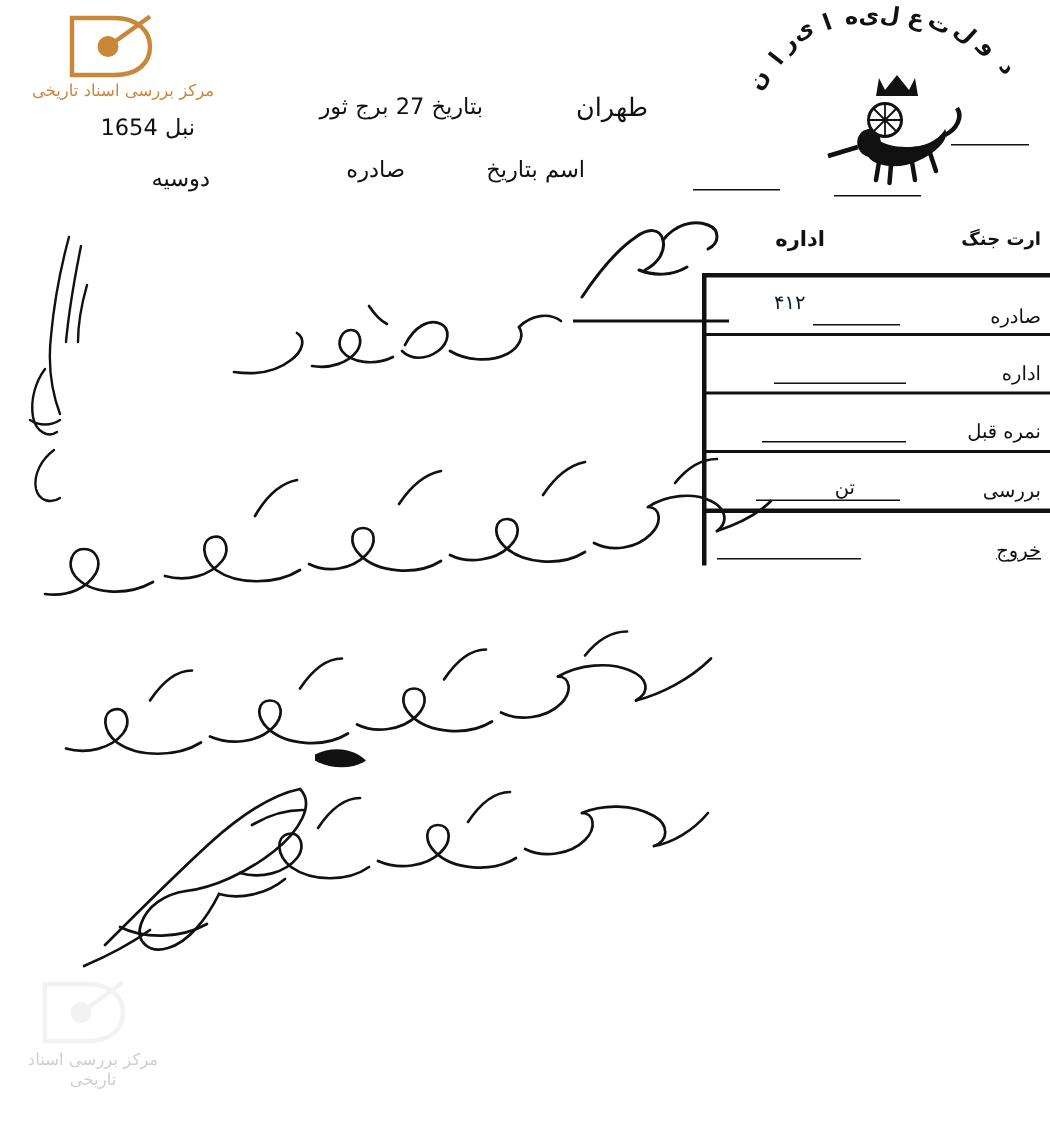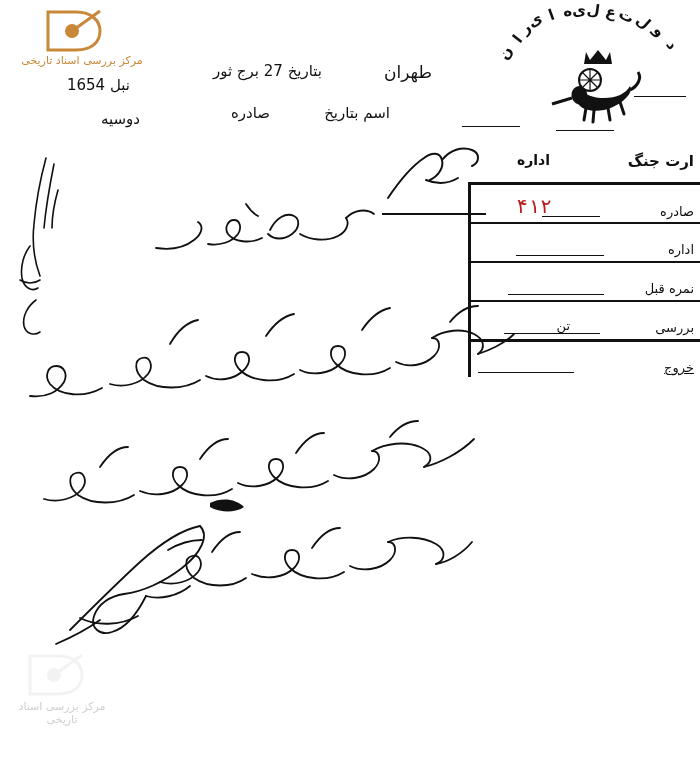--- a/index.html
+++ b/index.html
@@ -95,21 +95,21 @@
     top: 40px;
     width: 104px;
     height: 80px;
   }
 
   
   .ministry {
     position: absolute;
     right: 6px;
     top: 152px;
-    font-size: 15px;
+    font-size: 12px;
     font-weight: bold;
     direction: rtl;
     color: #111;
     white-space: nowrap;
   }
   .dept {
     position: absolute;
     right: 150px;
     top: 152px;
     font-size: 14px;
@@ -146,23 +146,23 @@
   .reg-row {
     position: absolute;
     right: 6px;
     font-size: 13px;
     direction: rtl;
     color: #111;
     white-space: nowrap;
   }
   .reg-val {
     position: absolute;
-    font-family: Liberation Mono, monospace;
-    font-size: 20px;
-    color: #b91c1c;
+    font-family: Liberation Serif, serif;
+    font-size: 13px;
+    color: #0f172a;
   }
 
   
   .hdr {
     position: absolute;
     direction: rtl;
     color: #111;
     white-space: nowrap;
     font-size: 15px;
   }

